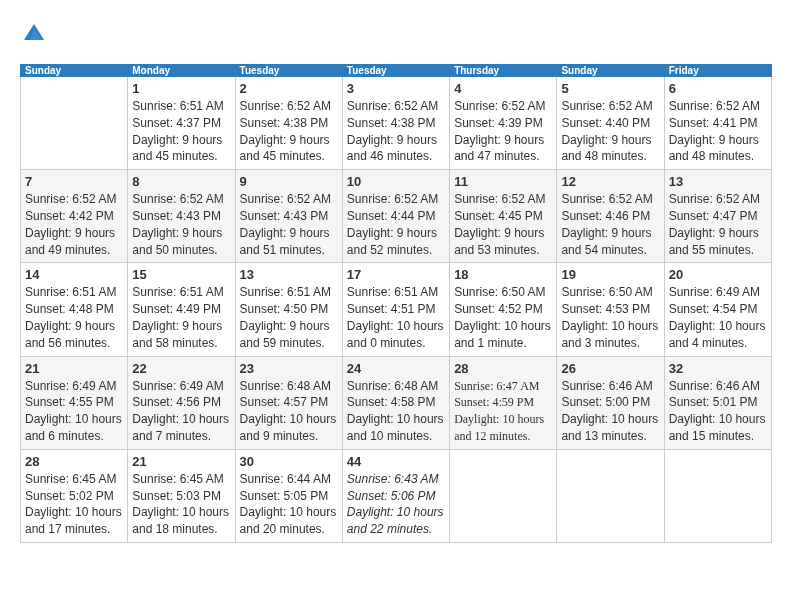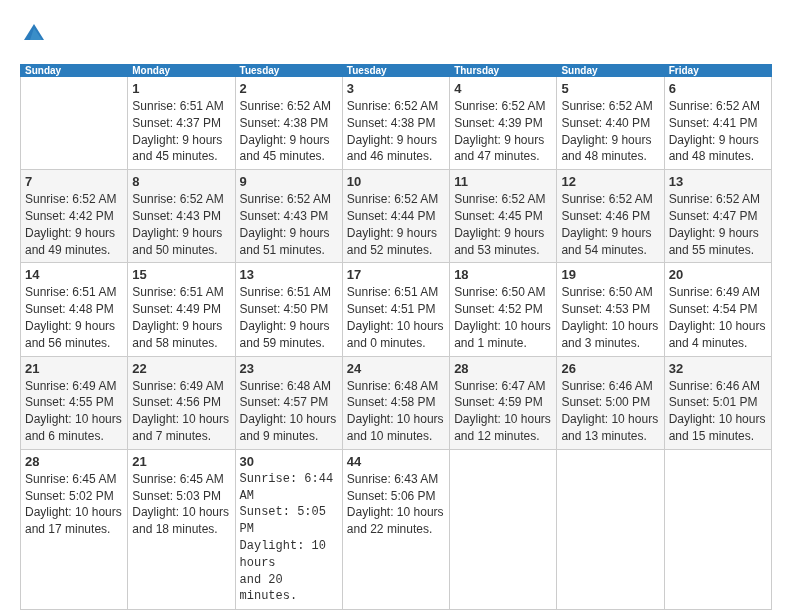--- a/index.html
+++ b/index.html
@@ -297,21 +297,21 @@
         </td>
         <td>
           <div class="day-num">24</div>
           <div class="day-info" style="white-space: pre-line;">Sunrise: 6:48 AM
 Sunset: 4:58 PM
 Daylight: 10 hours
 and 10 minutes.</div>
         </td>
         <td>
           <div class="day-num">28</div>
-          <div class="day-info" style="white-space: pre-line;">Sunrise: 6:47 AM
+          <div class="day-info" style="white-space: pre-line; font-family: Liberation Serif, serif;">Sunrise: 6:47 AM
 Sunset: 4:59 PM
 Daylight: 10 hours
 and 12 minutes.</div>
         </td>
         <td>
           <div class="day-num">26</div>
           <div class="day-info" style="white-space: pre-line;">Sunrise: 6:46 AM
 Sunset: 5:00 PM
 Daylight: 10 hours
 and 13 minutes.</div>
@@ -334,28 +334,28 @@
         </td>
         <td>
           <div class="day-num">21</div>
           <div class="day-info" style="white-space: pre-line;">Sunrise: 6:45 AM
 Sunset: 5:03 PM
 Daylight: 10 hours
 and 18 minutes.</div>
         </td>
         <td>
           <div class="day-num">30</div>
-          <div class="day-info" style="white-space: pre-line; font-family: Liberation Mono, monospace;">Sunrise: 6:44 AM
+          <div class="day-info" style="white-space: pre-line;">Sunrise: 6:44 AM
 Sunset: 5:05 PM
 Daylight: 10 hours
 and 20 minutes.</div>
         </td>
         <td>
           <div class="day-num">44</div>
-          <div class="day-info" style="white-space: pre-line;">Sunrise: 6:43 AM
+          <div class="day-info" style="white-space: pre-line; font-style: italic;">Sunrise: 6:43 AM
 Sunset: 5:06 PM
 Daylight: 10 hours
 and 22 minutes.</div>
         </td>
         <td class="empty-cell"></td>
         <td class="empty-cell"></td>
         <td class="empty-cell"></td>
       </tr>
     </tbody>
 </table>

